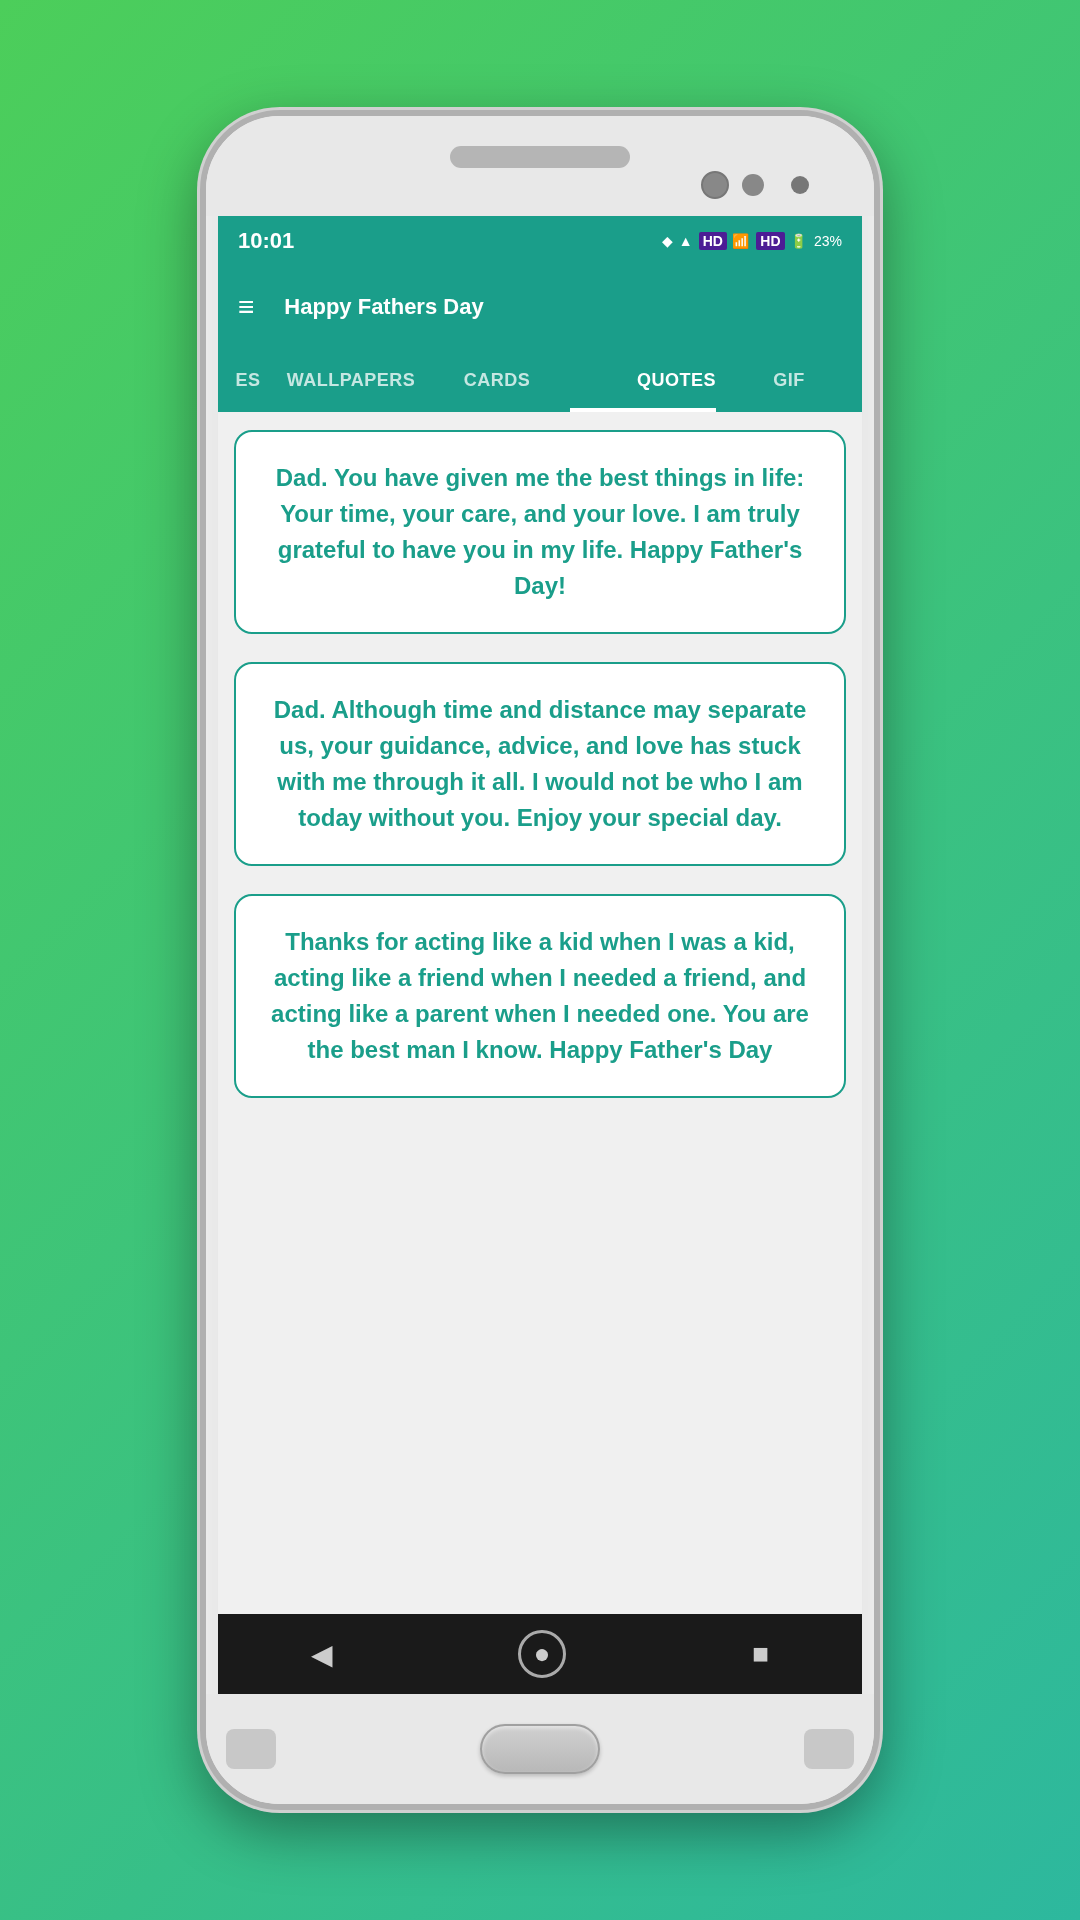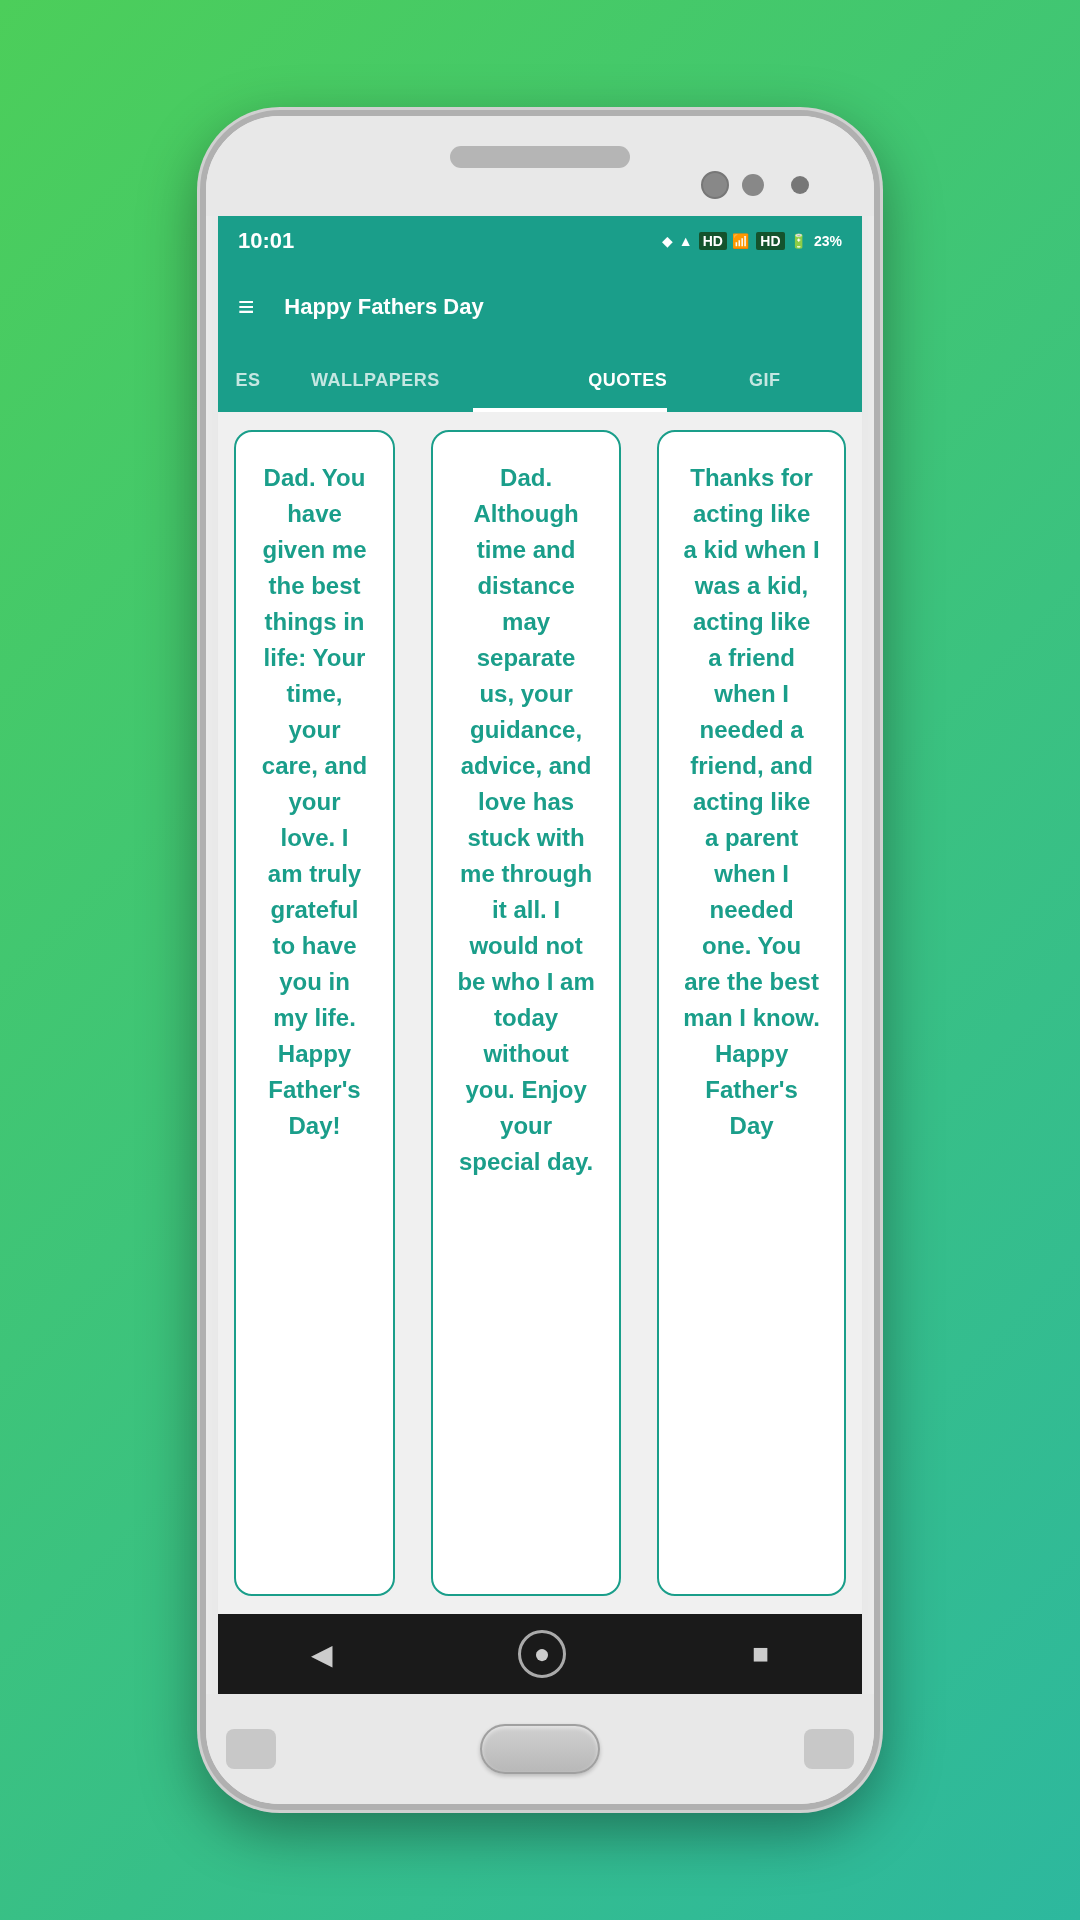--- a/index.html
+++ b/index.html
@@ -116,21 +116,20 @@
     }
 
     .status-icons span {
       color: white;
       font-size: 14px;
     }
 
     .battery-text {
       font-size: 14px;
       color: white;
-      font-weight: bold;
     }
 
     
     .app-bar {
       width: 100%;
       height: 82px;
       background: #1a9e8a;
       display: flex;
       align-items: center;
       padding: 0 20px;
@@ -195,21 +194,22 @@
       justify-content: center;
     }
 
     
     .content-area {
       flex: 1;
       background: #f0f0f0;
       overflow-y: auto;
       padding: 18px 16px;
       display: flex;
-      gap: 36px;
+      flex-direction: column;
+      gap: 28px;
     }
 
     .quote-card {
       background: white;
       border: 2.5px solid #1a9e8a;
       border-radius: 18px;
       padding: 28px 24px;
     }
 
     .quote-text {
@@ -284,21 +284,21 @@
       height: 40px;
       background: #c8c8c8;
       border-radius: 8px;
       position: absolute;
       right: 20px;
       bottom: 35px;
     }
 
     
     .hd-badge {
-      background: #14532d;
+      background: #4c1d95;
       color: white;
       font-size: 11px;
       font-weight: bold;
       padding: 1px 4px;
       border-radius: 2px;
     }
   </style>
 </head>
 <body>
 
@@ -331,20 +331,23 @@
       <span class="app-title">Happy Fathers Day</span>
     </div>
 
     <div class="tab-bar">
       <div class="tab-item tab-partial">
         <span>ES</span>
       </div>
       <div class="tab-item">
         <span>WALLPAPERS</span>
       </div>
+      <div class="tab-item">
+        <span>CARDS</span>
+      </div>
       <div class="tab-item active">
         <span>QUOTES</span>
       </div>
       <div class="tab-item">
         <span>GIF</span>
       </div>
     </div>
 
     <div class="content-area">
 

